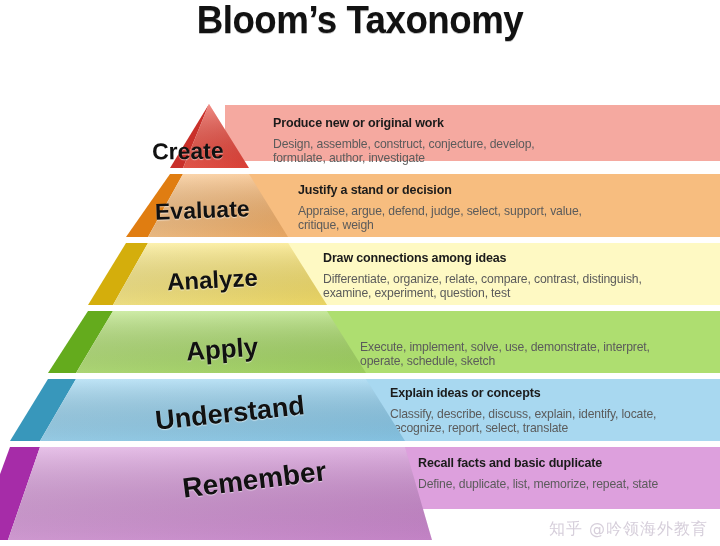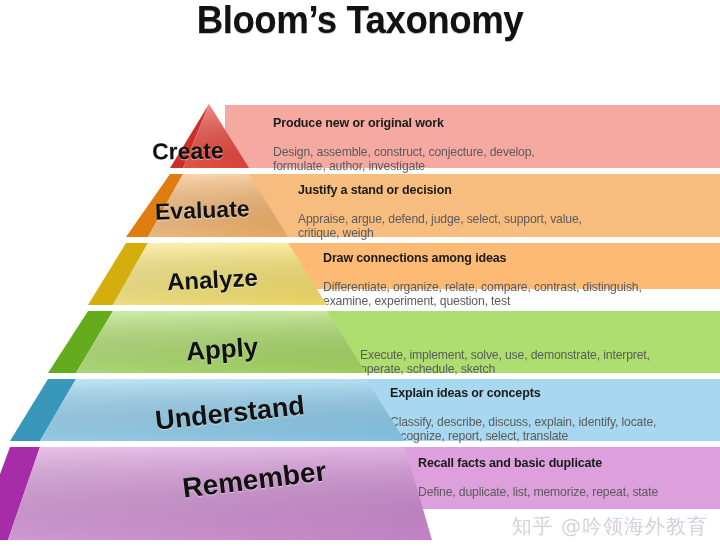--- a/index.html
+++ b/index.html
@@ -35,71 +35,71 @@
     color:#1b1b1b;
     font-size:12.5px;
     line-height:14px;
     letter-spacing:-0.15px;
   }
   .band .desc{
     color:#5b5b5b;
     font-size:12.2px;
     line-height:14.2px;
     letter-spacing:-0.15px;
-    margin-top:14px;
+    margin-top:6px;
   }
 
   
   #pyr{position:absolute;left:0;top:0;width:720px;height:546px;}
 
   
   .tlabel{
     position:absolute;
     font-weight:bold;
     color:#111111;
     white-space:nowrap;
     font-family:"Liberation Sans","DejaVu Sans",sans-serif;
     text-shadow:0 1px 1px rgba(255,255,255,.55);
   }
 
   
   #wm{
     position:absolute;right:12px;bottom:6px;
     color:#cfc6d4;
-    font-size:20px;
+    font-size:16px;
     letter-spacing:1px;
     font-family:"DejaVu Sans","Liberation Sans",sans-serif;
     opacity:.85;
     user-select:none;
   }
 </style>
 </head>
 <body>
 
 <div id="stage">
 
   <div id="title">Bloom’s Taxonomy</div>
 
-  <div class="band" style="left:225px;top:105px;width:495px;height:63px;background:#f5a9a0;">
+  <div class="band" style="left:225px;top:105px;width:495px;height:56px;background:#f5a9a0;">
     <div class="head" style="position:absolute;left:48px;top:11px;">Produce new or original work</div>
     <div class="desc" style="position:absolute;left:48px;top:26px;">
       <div>Design, assemble, construct, conjecture, develop,</div>
       <div>formulate, author, investigate</div>
     </div>
   </div>
 
   <div class="band" style="left:203px;top:174px;width:517px;height:63px;background:#f7bd7f;">
     <div class="head" style="position:absolute;left:95px;top:9px;">Justify a stand or decision</div>
     <div class="desc" style="position:absolute;left:95px;top:24px;">
       <div>Appraise, argue, defend, judge, select, support,  value,</div>
       <div>critique,  weigh</div>
     </div>
   </div>
 
-  <div class="band" style="left:181px;top:243px;width:539px;height:46px;background:#fdba74;">
+  <div class="band" style="left:181px;top:243px;width:539px;height:62px;background:#fef9c3;">
     <div class="head" style="position:absolute;left:142px;top:8px;">Draw connections among ideas</div>
     <div class="desc" style="position:absolute;left:142px;top:23px;">
       <div>Differentiate, organize, relate, compare, contrast, distinguish,</div>
       <div>examine, experiment, question, test</div>
     </div>
   </div>
 
   <div class="band" style="left:156px;top:311px;width:564px;height:62px;background:#aede70;">
     <div class="desc" style="position:absolute;left:204px;top:23px;">
       <div>Execute, implement, solve, use, demonstrate, interpret,</div>

